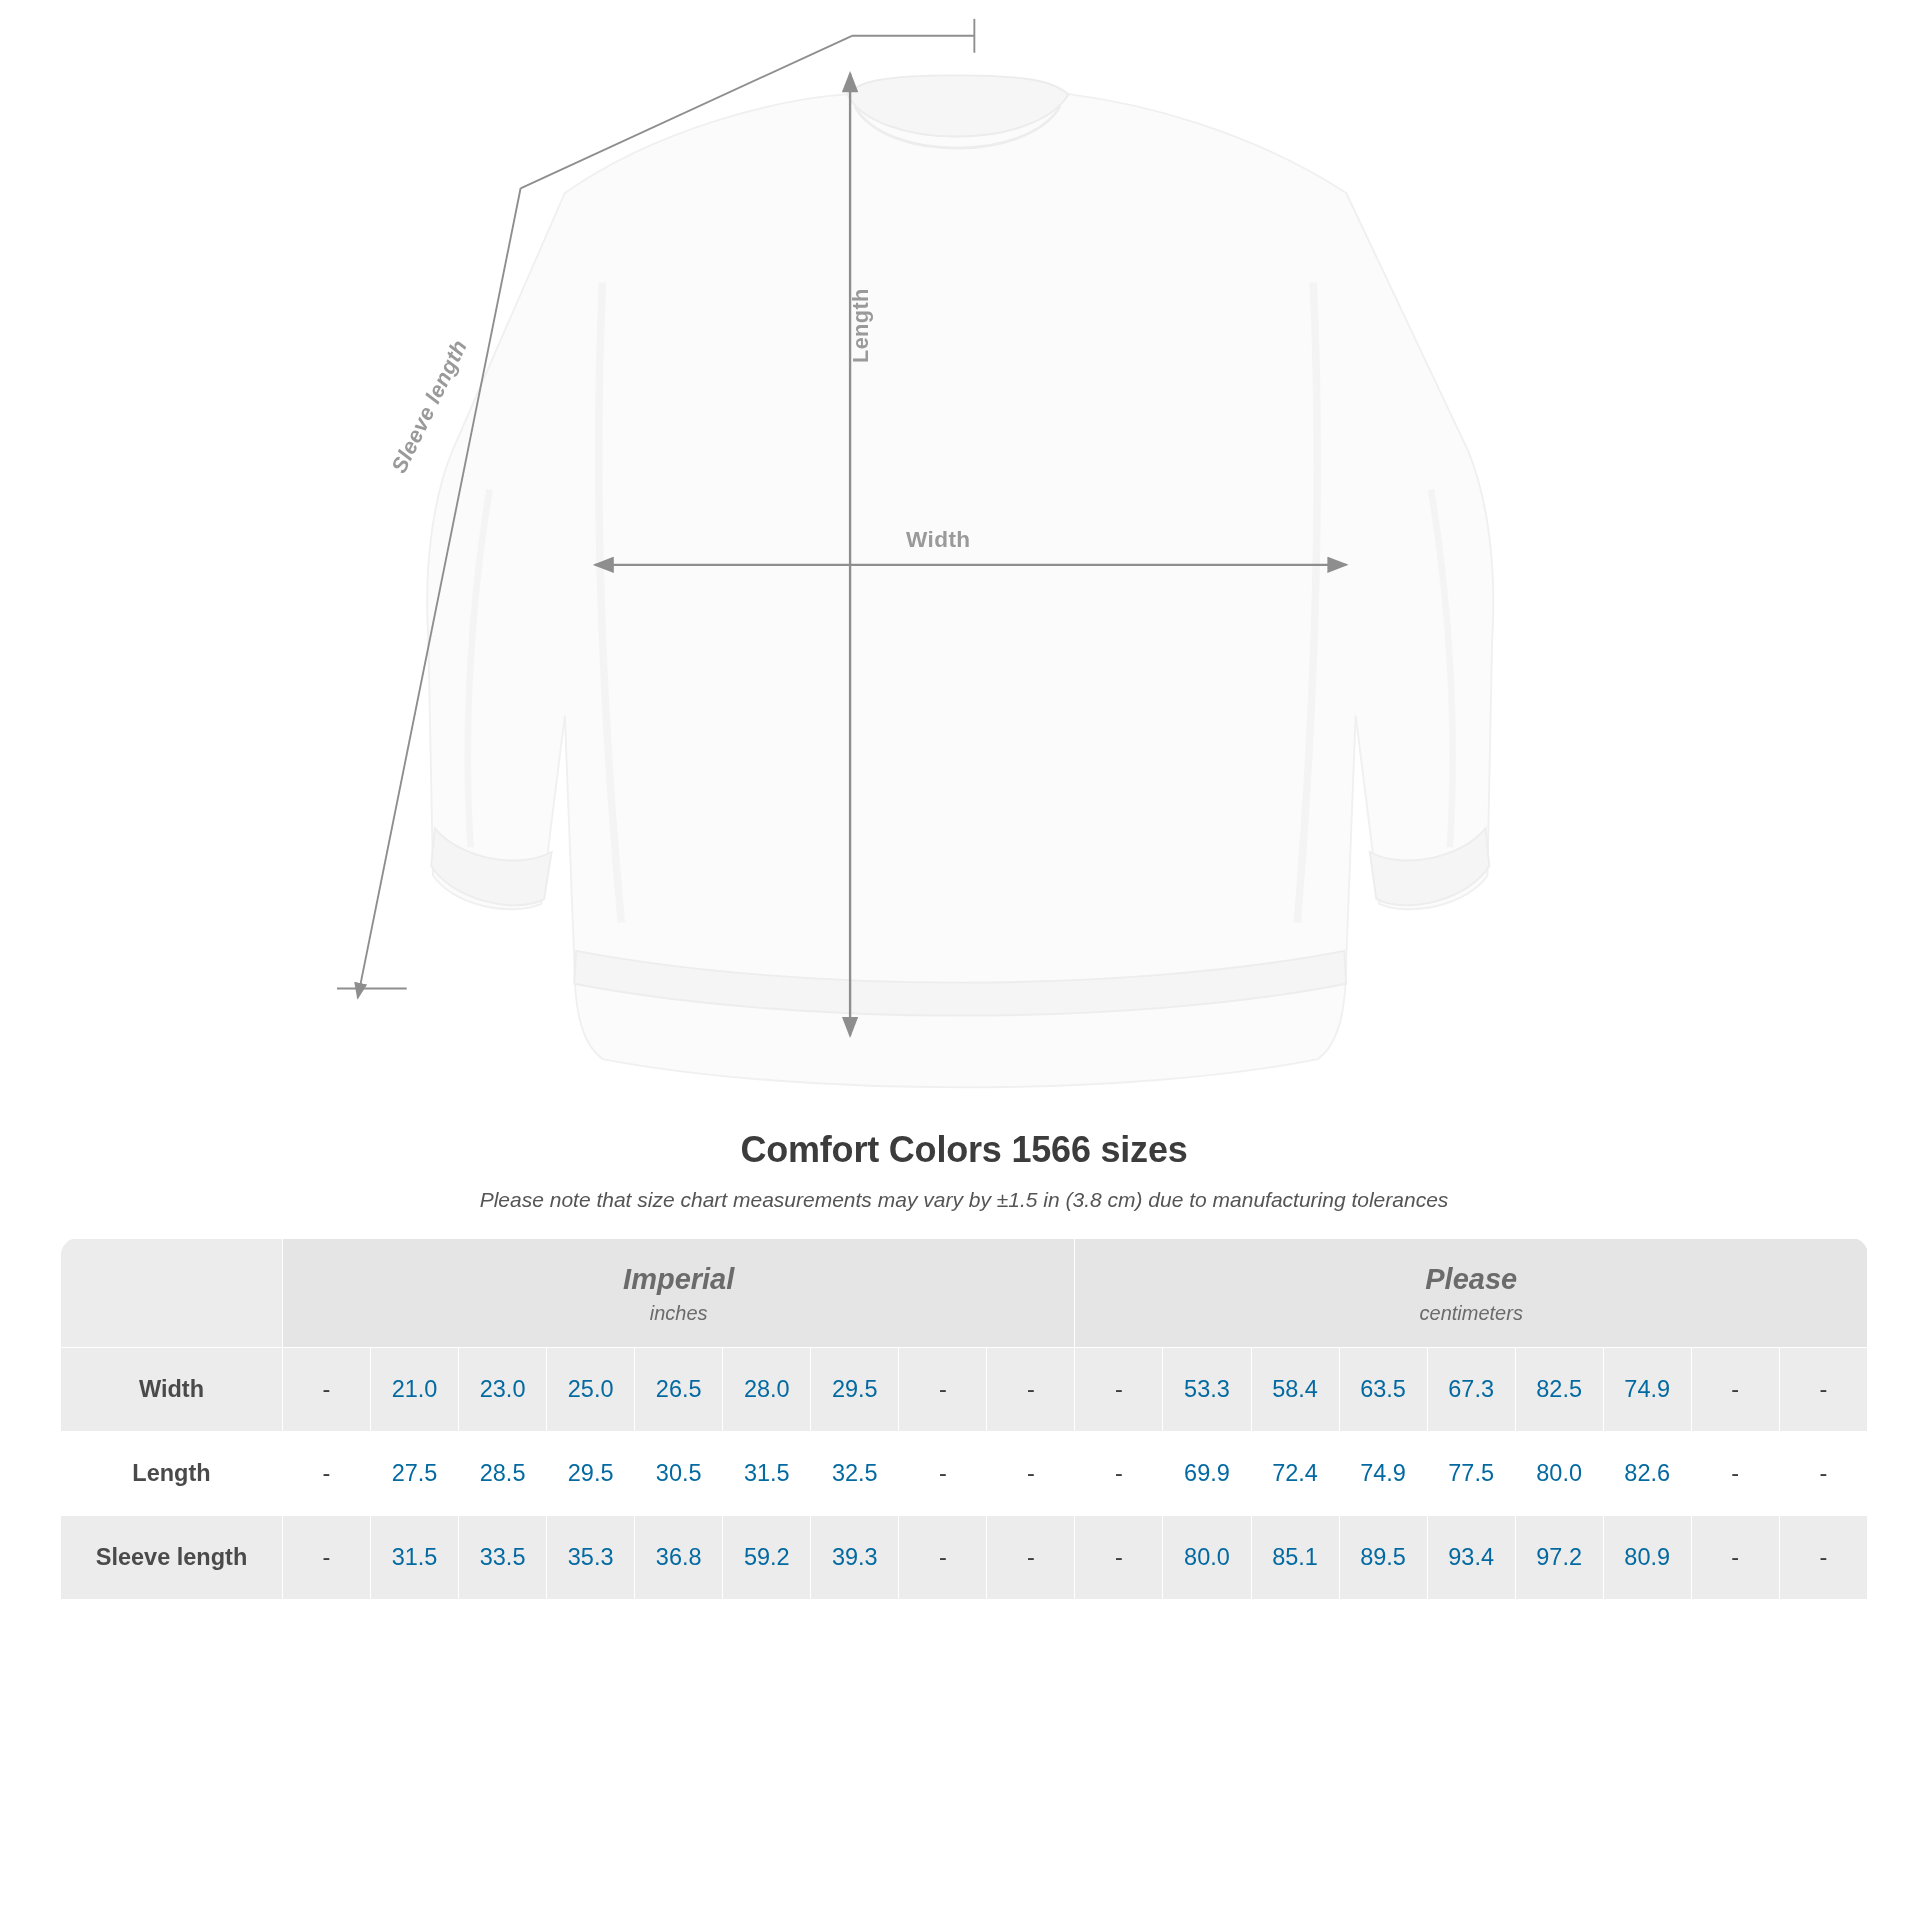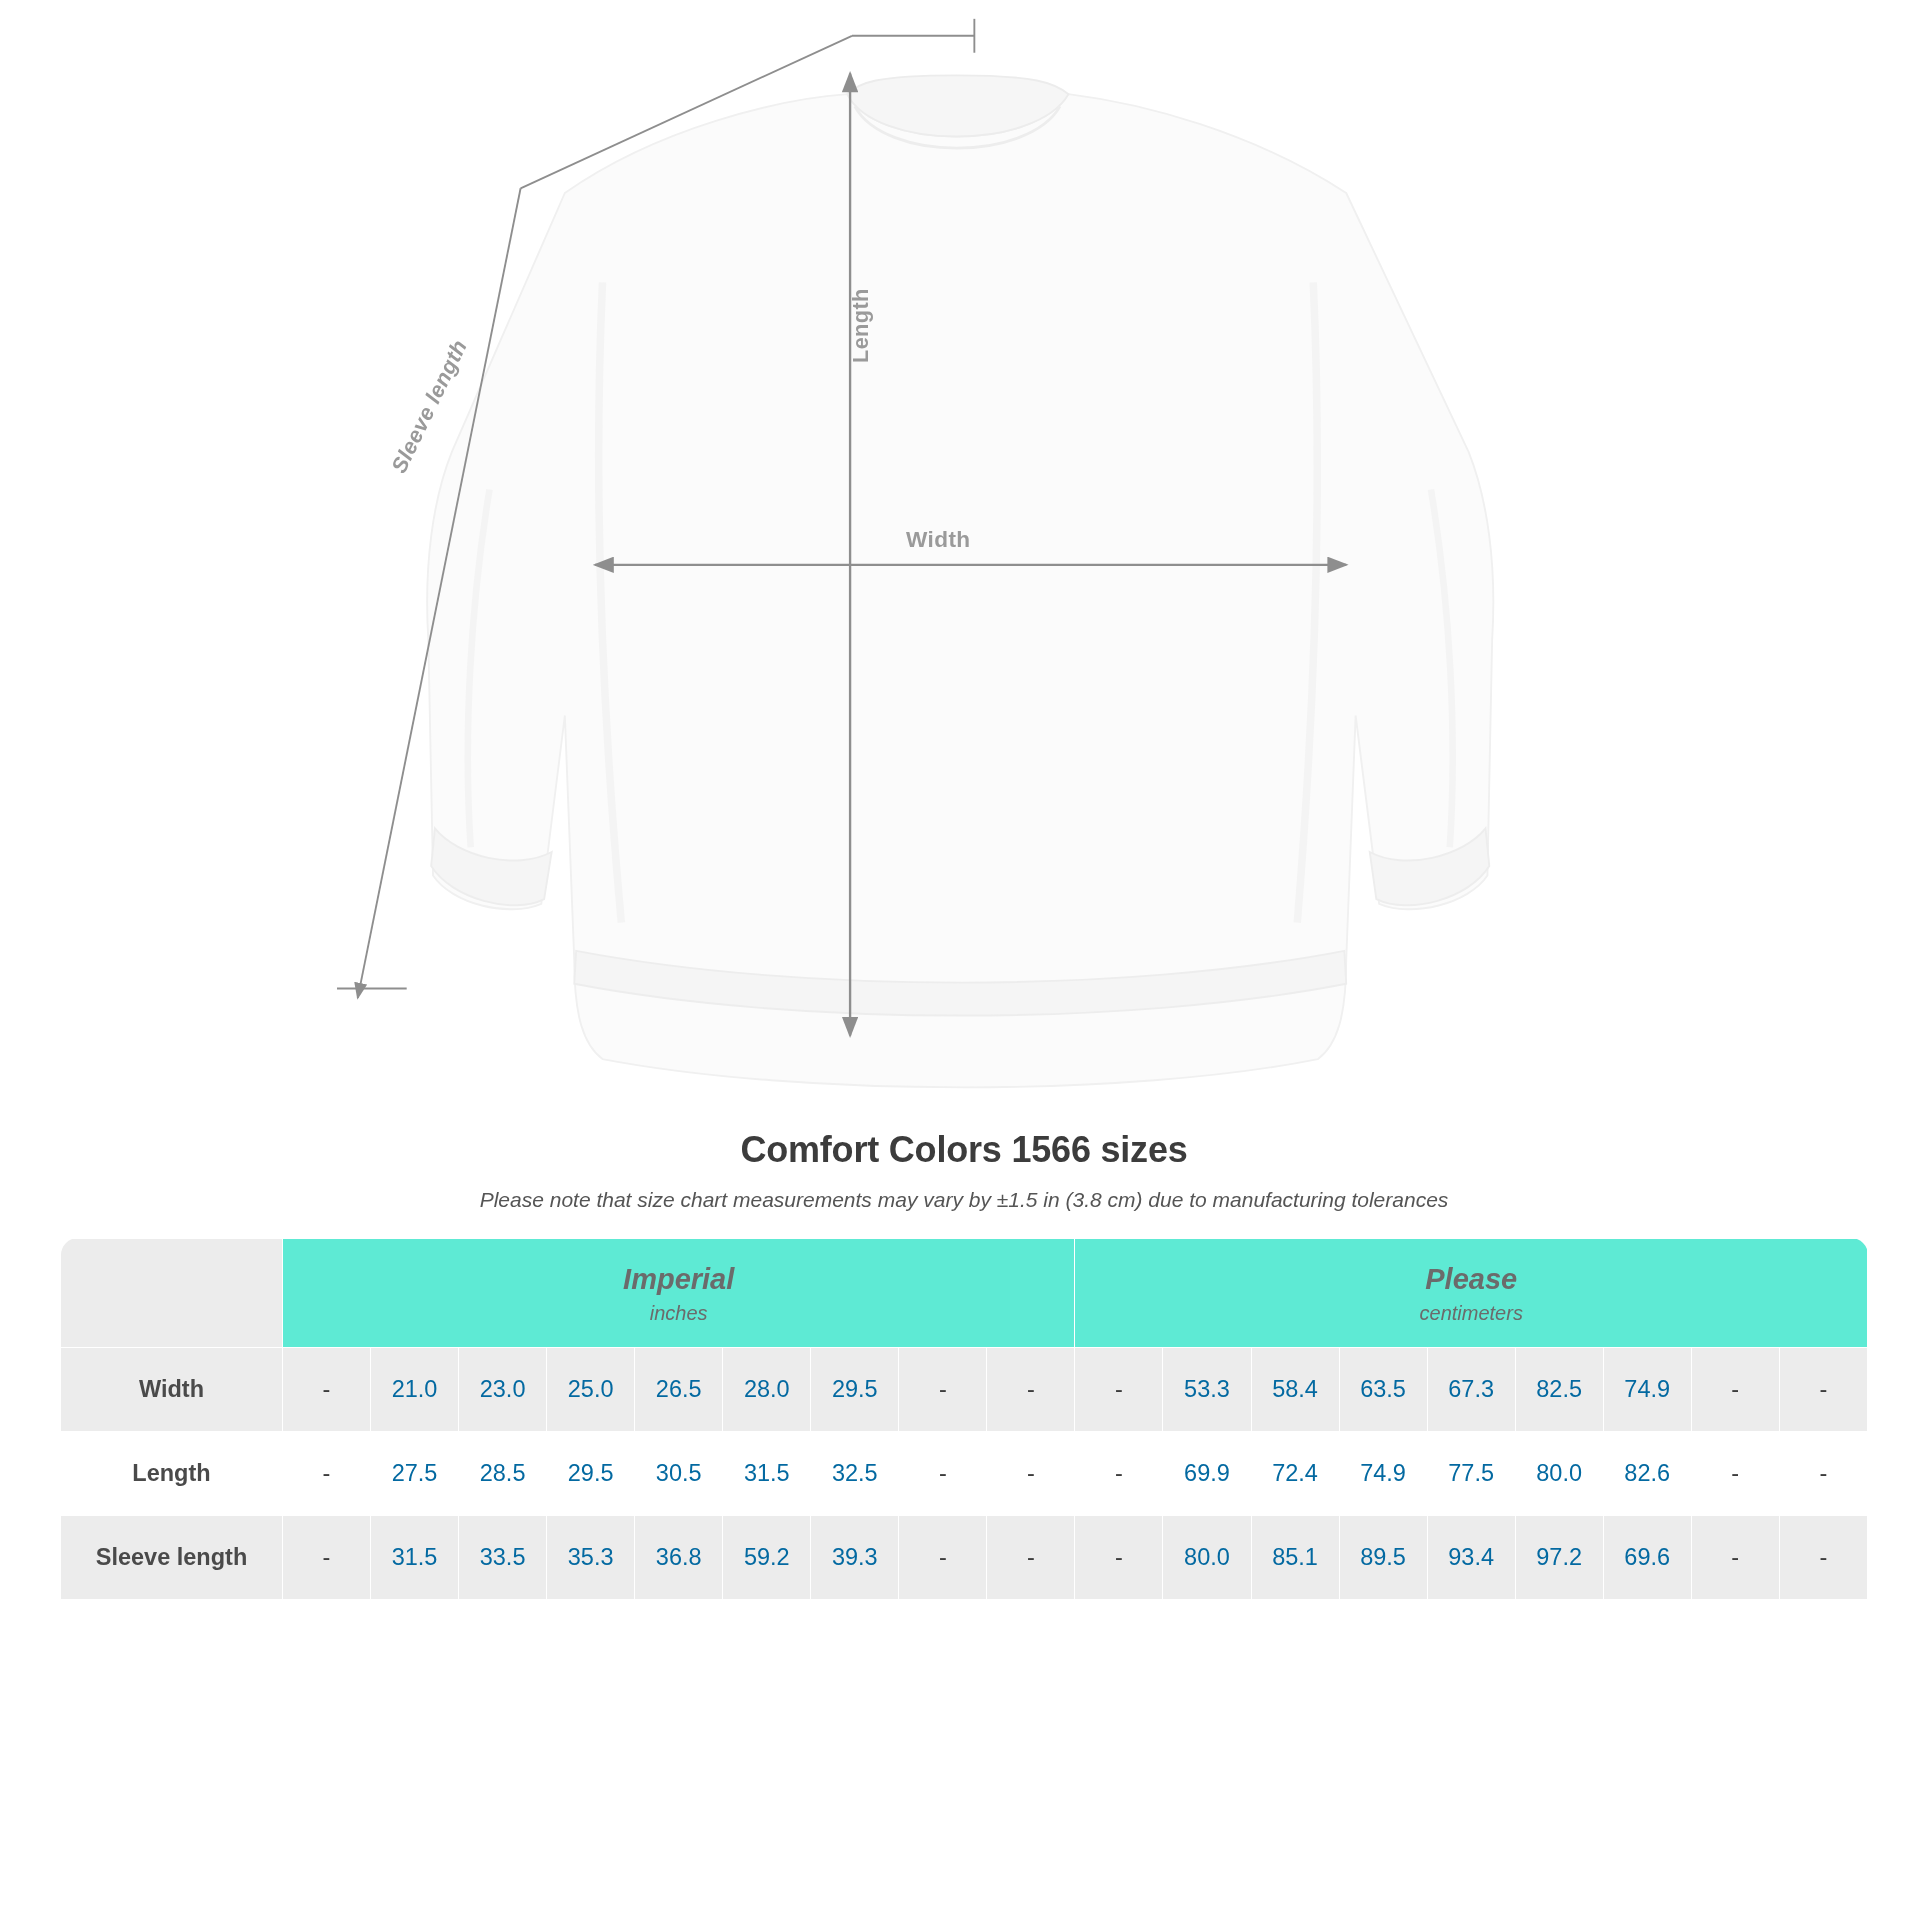--- a/index.html
+++ b/index.html
@@ -84,21 +84,21 @@
     width: 100%;
     table-layout: fixed;
   }
   table.size-table td, table.size-table th {
     border: 0.9px solid #ffffff;
     text-align: center;
     vertical-align: middle;
   }
   
   .unit-row td {
-    background: #5eead4;
+    background: #e5e5e5;
     padding: 24.5px 0 22.6px 0;
     border: none;
   }
   .unit-row td.blank-left {
     background: #ececec;
     border-top-left-radius: 15px;
     border-bottom-left-radius: 0;
   }
   .unit-row td.unit-cell .unit-name {
     font-size: 29px;
@@ -295,20 +295,20 @@
           <td>59.2</td>
           <td>39.3</td>
           <td class="dash">-</td>
           <td class="dash">-</td>
           <td class="dash">-</td>
           <td>80.0</td>
           <td>85.1</td>
           <td>89.5</td>
           <td>93.4</td>
           <td>97.2</td>
-          <td>69.6</td>
+          <td>80.9</td>
           <td class="dash">-</td>
           <td class="dash">-</td>
         </tr>
       </tbody>
   </table>
 </div>
 
 
 </body></html>

